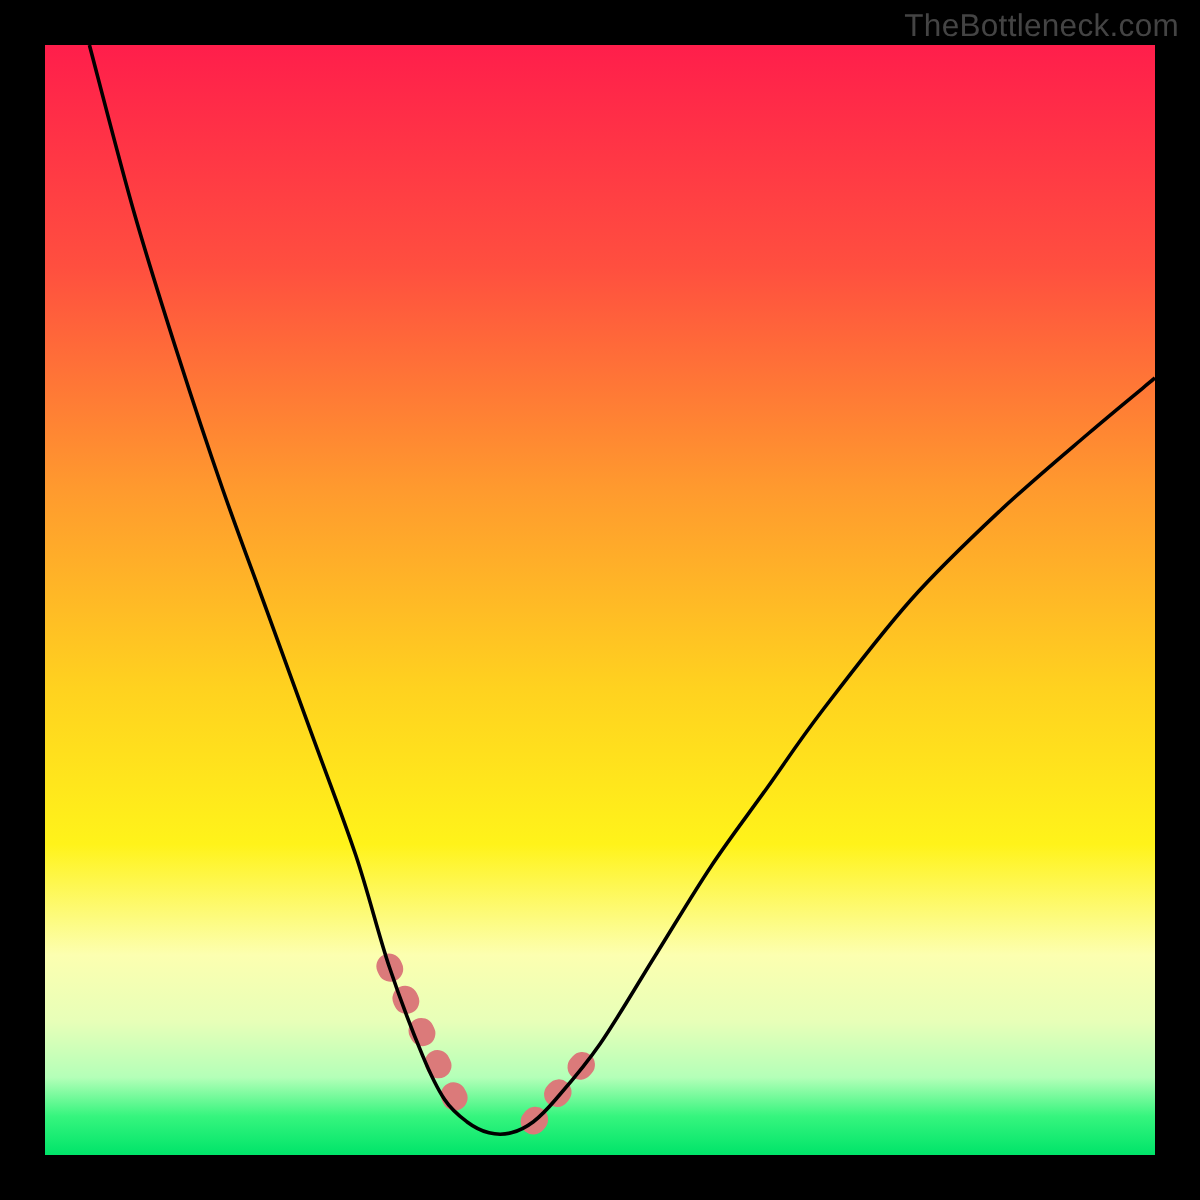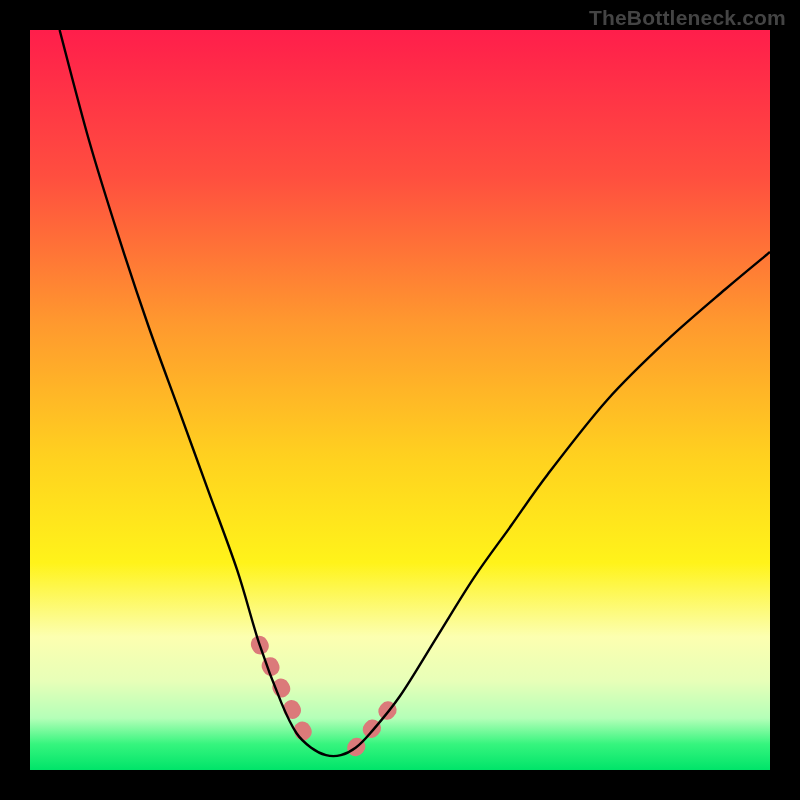--- a/index.html
+++ b/index.html
@@ -18,21 +18,21 @@
     width: 800px;
     height: 800px;
     background: #000;
   }
   .attribution {
     position: absolute;
     top: 6px;
     right: 14px;
     color: #444;
     font-size: 21px;
-    font-weight: 700;
+    font-weight: 400;
     letter-spacing: 0.2px;
   }
   .plot {
     position: absolute;
     top: 30px;
     left: 30px;
     width: 740px;
     height: 740px;
     overflow: hidden;
   }

